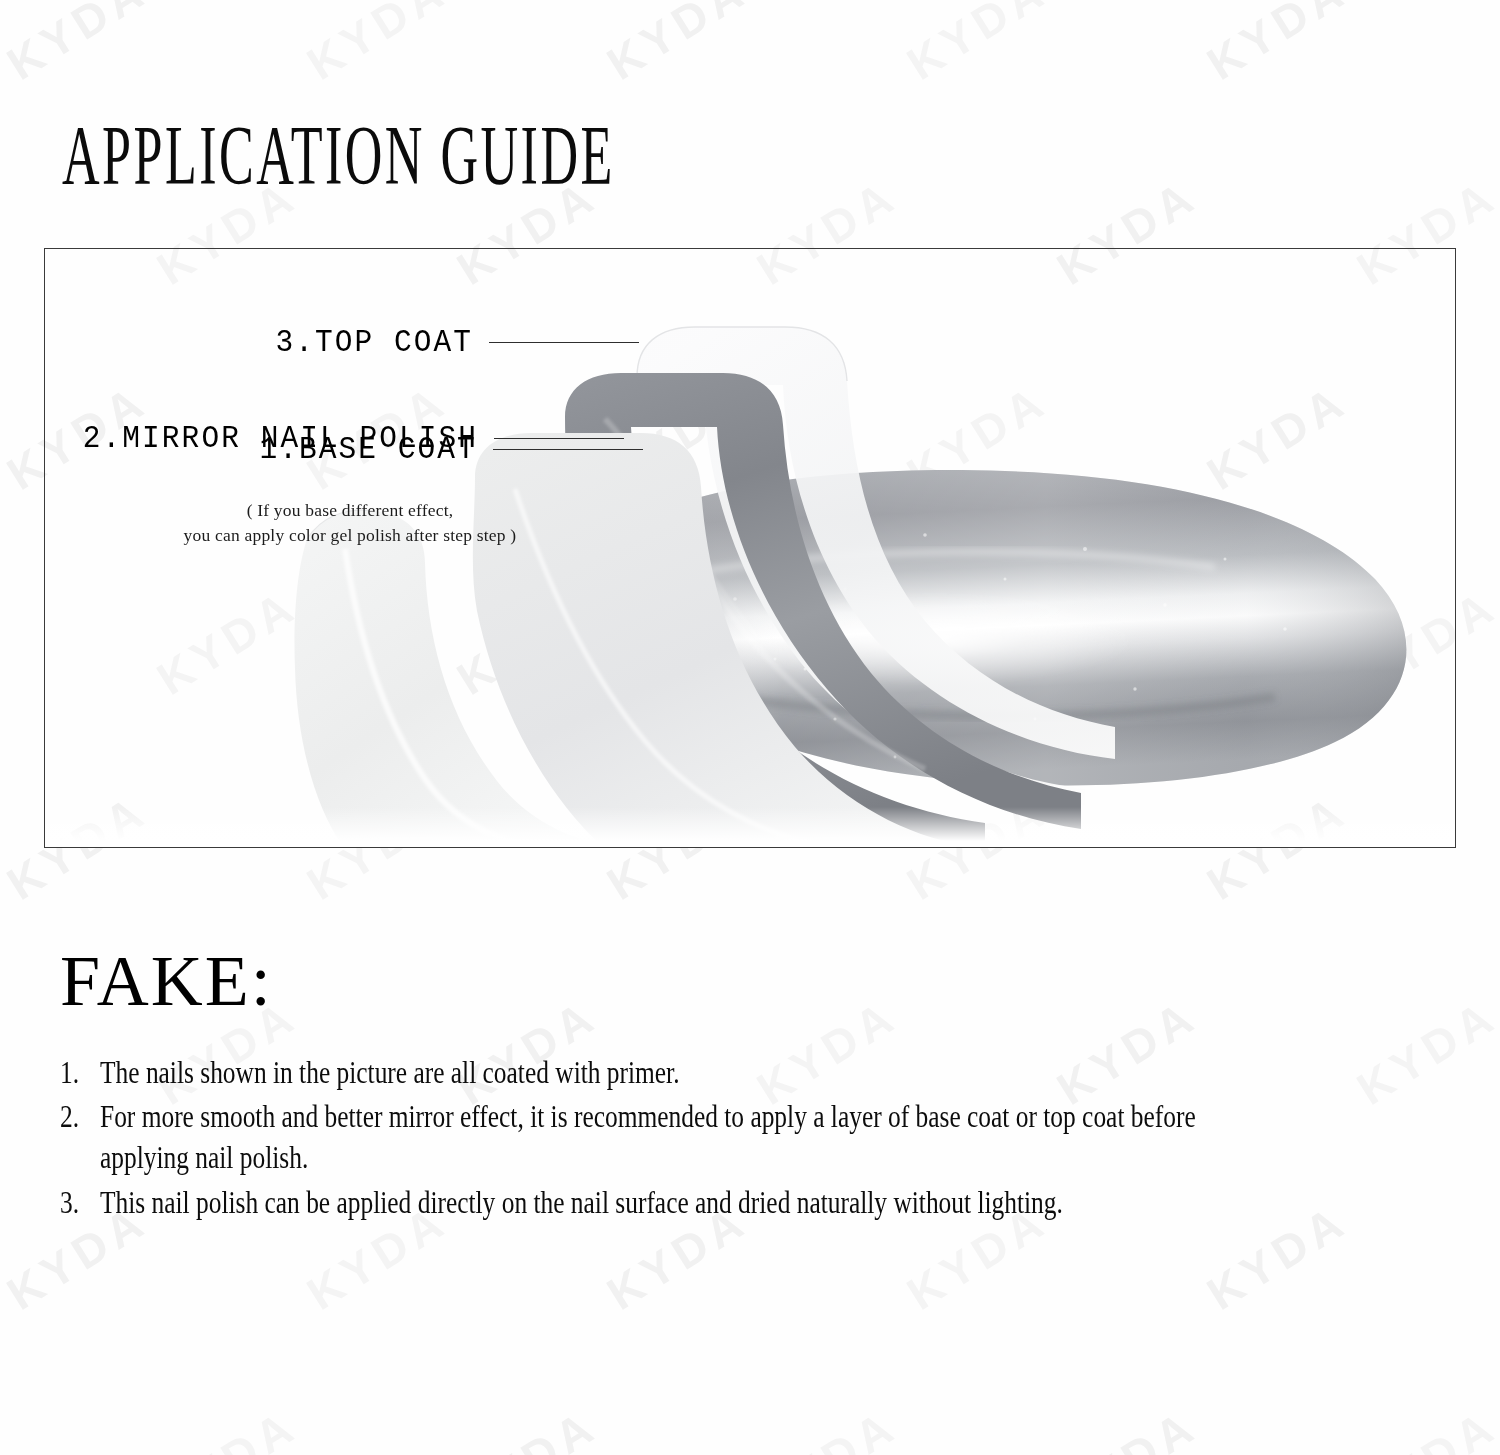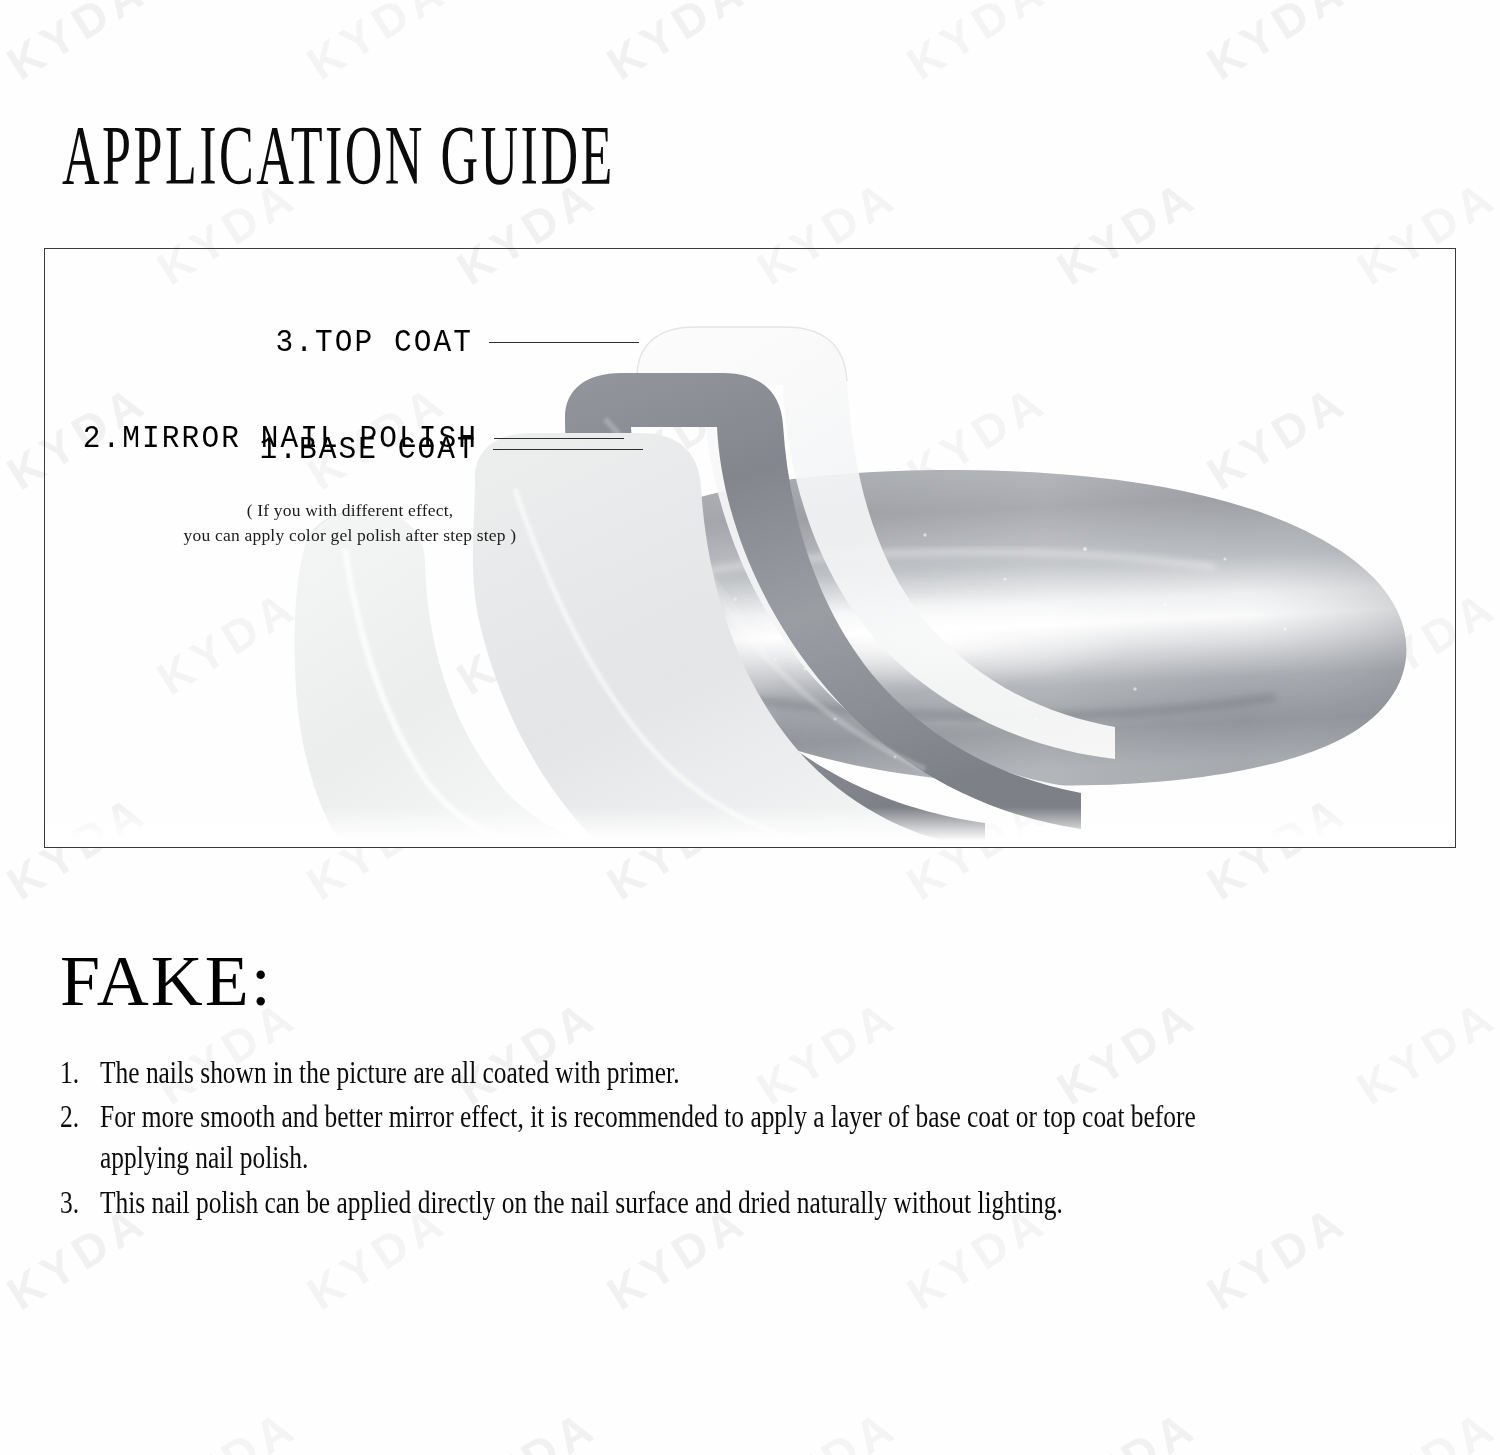--- a/index.html
+++ b/index.html
@@ -409,21 +409,21 @@
     <span class="callout-text">2.MIRROR NAIL POLISH</span>
     <span class="leader" style="width:130px;"></span>
   </div>
 
   <div class="lbl-wrap" style="left:248px; top:432px;">
     <span class="callout-text">1.BASE COAT</span>
     <span class="leader" style="width:150px;"></span>
   </div>
 
   <div class="sub-note" style="left:175px; top:498px; width:350px;">
-    <div>( If you with different effect,</div>
+    <div>( If you base different effect,</div>
     <div>you can apply color gel polish after step step )</div>
   </div>
 
 
   <div id="note-heading">FAKE:</div>
 
   <div id="note-list">
     <div class="note-item">
       <span class="note-num">1.</span>
       <span class="note-body">The nails shown in the picture are all coated with primer.</span>

